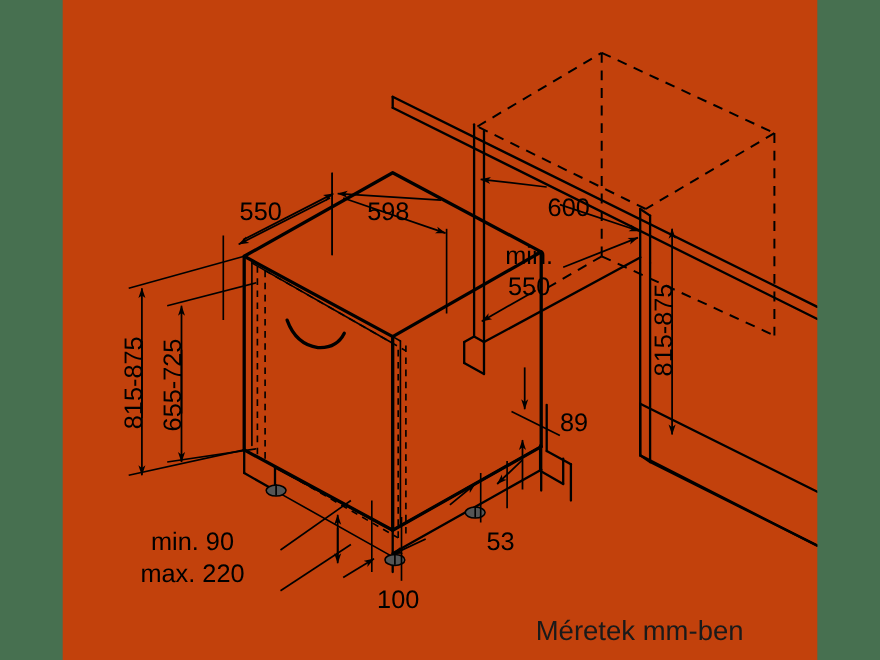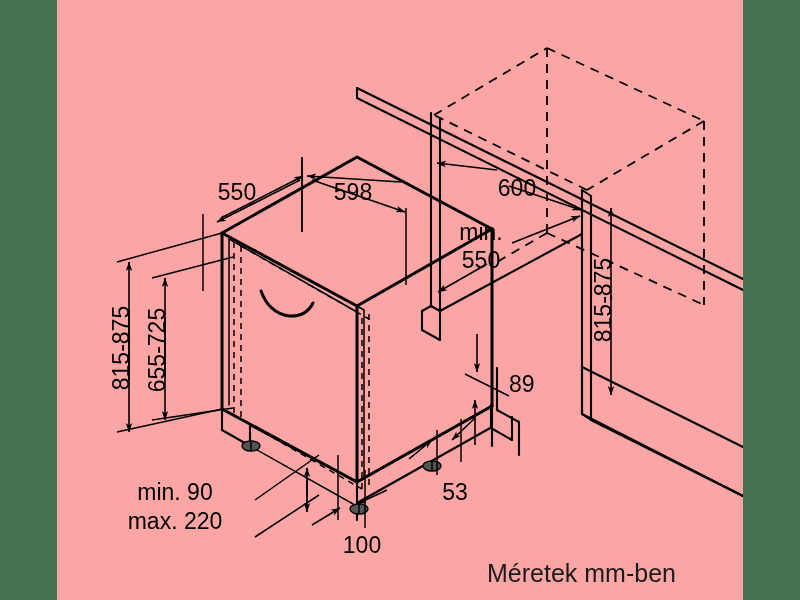--- a/index.html
+++ b/index.html
@@ -19,21 +19,21 @@
     width: 800px;
     height: 600px;
     background: #477050;
   }
   #canvas-sheet {
     position: absolute;
     left: 57px;
     top: 0;
     width: 686px;
     height: 600px;
-    background: #fca5a5;
+    background: #c2410c;
   }
   svg.drawing {
     display: block;
     width: 686px;
     height: 600px;
   }
   .ln { fill: none; stroke: #000000; stroke-width: 2.1; stroke-linecap: round; stroke-linejoin: round; }
   .ln-thin { fill: none; stroke: #000000; stroke-width: 1.5; stroke-linecap: round; stroke-linejoin: round; }
   .ln-thick { fill: none; stroke: #000000; stroke-width: 3.0; stroke-linecap: round; stroke-linejoin: round; }
   .dash { fill: none; stroke: #000000; stroke-width: 1.8; stroke-dasharray: 9 7; stroke-linecap: butt; }

